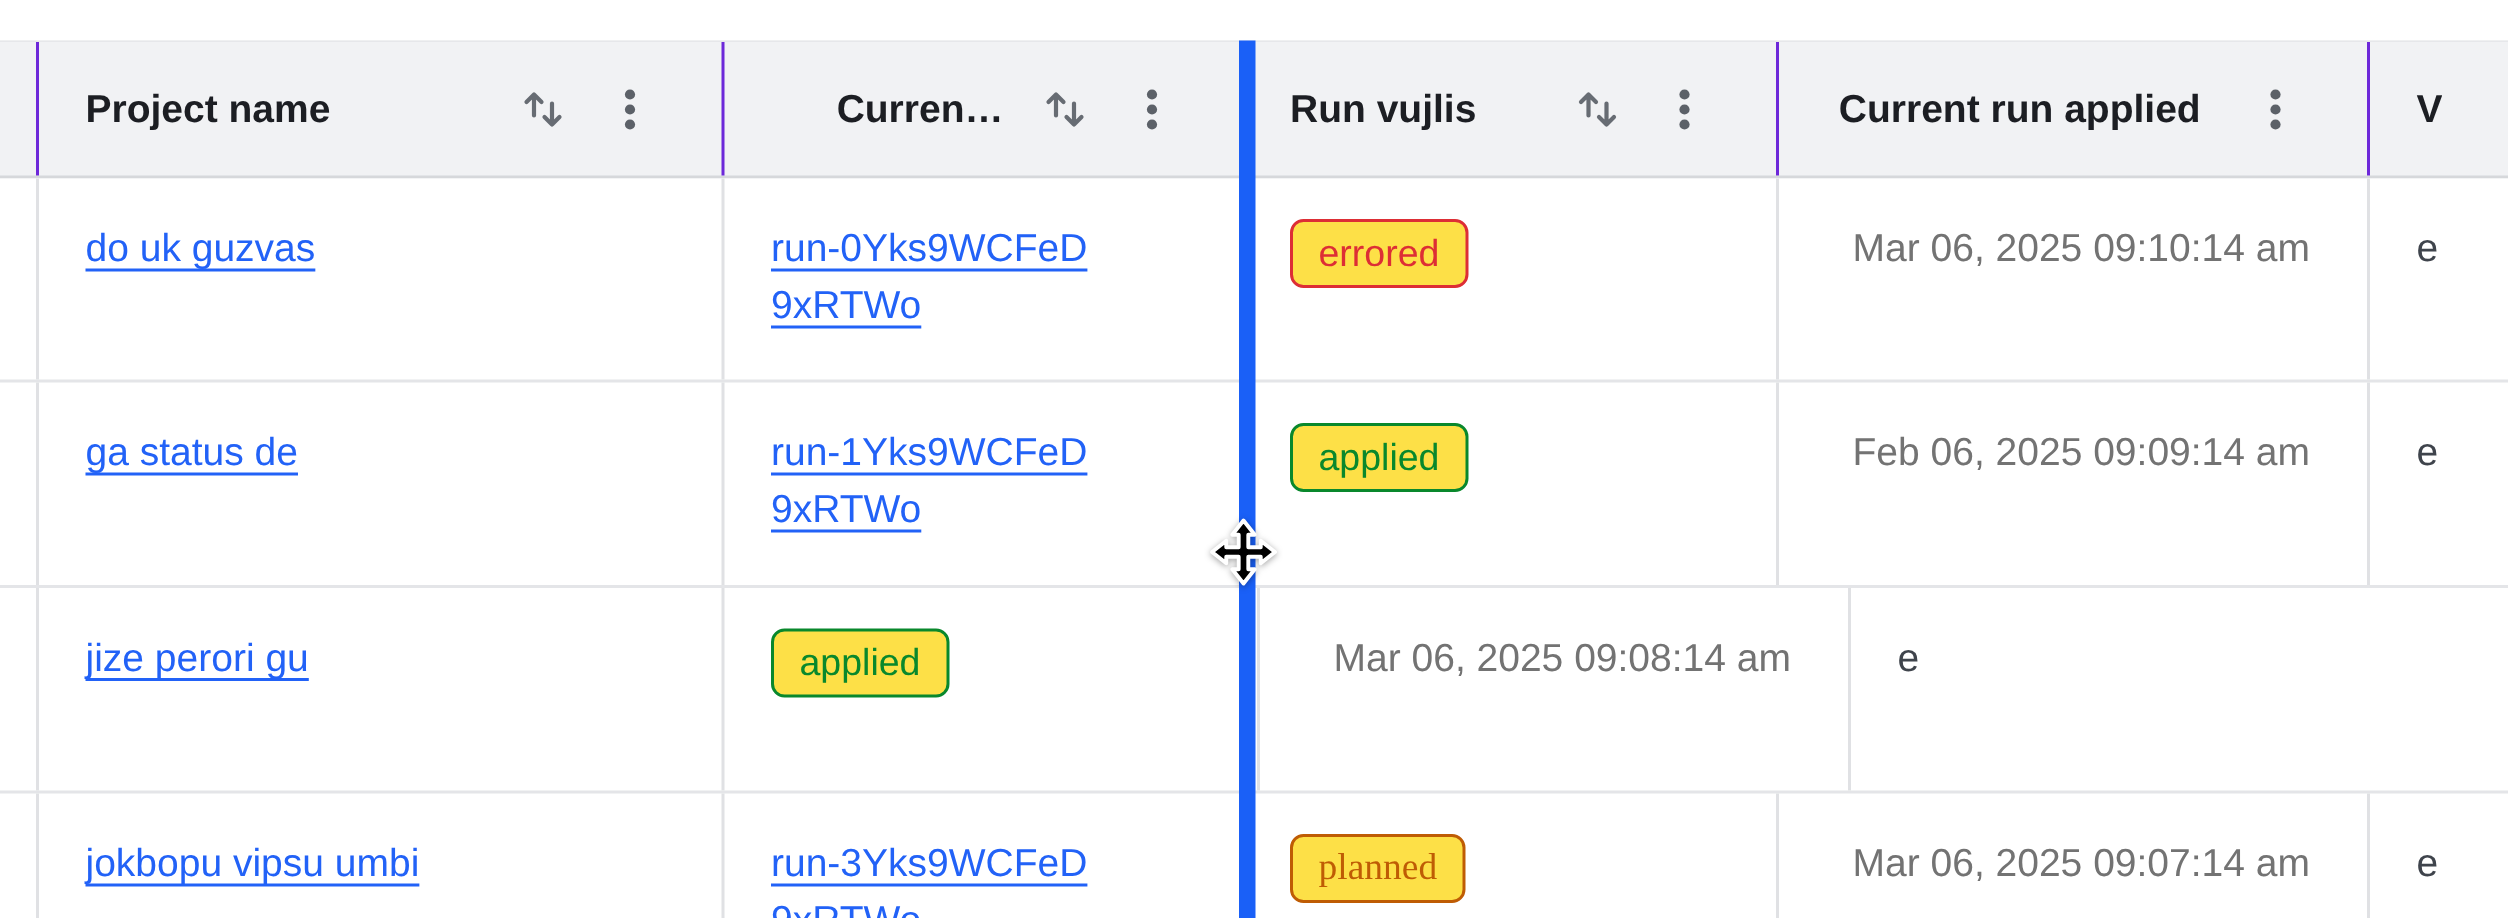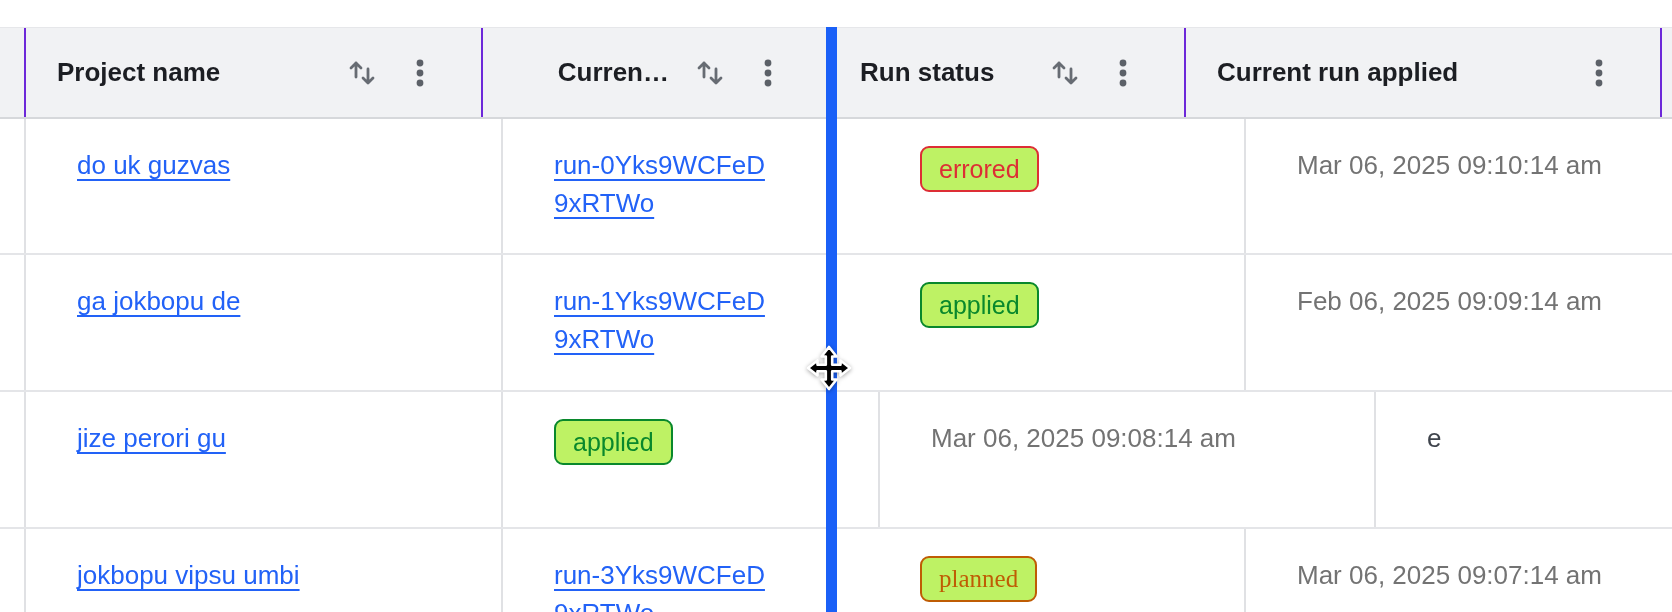--- a/index.html
+++ b/index.html
@@ -16,43 +16,43 @@
     display:flex;align-items:center;box-sizing:border-box;
     padding:0 44px 0 31px;gap:24px;
     border-right:2px solid #6d28d9;
     font-weight:700;color:#1c1e23;white-space:nowrap;overflow:hidden;
   }
   .hlabel{flex:1 1 auto;overflow:hidden;white-space:nowrap;}
   .c0{width:26px;flex:none;}
   .c1{width:457px;flex:none;}
   .c2{width:346px;flex:none;}
   .c3{width:357px;flex:none;}
-  .c4{width:476px;flex:none;}
+  .c4{width:394px;flex:none;text-align:center;}
   .c5{flex:1 1 auto;border-right:none !important;}
   .hcell.c0{padding:0;}
   .hcell.c2{border-right:none;text-align:right;}
   .tbody{background:#fff;}
-  .trow{display:flex;height:137px;border-bottom:2px solid #e4e5e8;box-sizing:border-box;gap:20px;}
+  .trow{display:flex;height:137px;border-bottom:2px solid #e4e5e8;box-sizing:border-box;}
   .trow.r1{height:136px;}
   .trow.r4{height:160px;border-bottom:none;}
   .tcell{
     box-sizing:border-box;padding:27px 20px 0 31px;
     border-right:2px solid #e0e1e4;overflow:hidden;
   }
   .tcell.c0{padding:0;}
   .tcell.c2{border-right:none;}
   a.plink, a.rlink{
     color:#2262f7;text-decoration:underline;text-underline-offset:5px;text-decoration-thickness:2px;
   }
   a.plink{white-space:nowrap;line-height:38px;}
   a.rlink{
     display:inline-block;max-width:218px;word-break:break-all;line-height:38px;
   }
   .badge{
-    display:inline-block;background:#bef264;border:2px solid;border-radius:9px;
+    display:inline-block;background:#fde047;border:2px solid;border-radius:9px;
     padding:4px 17px;font-size:25px;line-height:34px;white-space:nowrap;
   }
   .badge--errored{color:#dd2e35;border-color:#dd2e35;}
   .badge--applied{color:#09882c;border-color:#09882c;}
   .badge--planned{color:#bf5c04;border-color:#bf5c04;font-family:Liberation Serif, serif;}
   .timestamp{line-height:38px;white-space:nowrap;color:#737373;}
   .fragment{line-height:38px;color:#3f444c;}
   .icon-btn{flex:none;display:inline-flex;align-items:center;justify-content:center;width:34px;height:34px;cursor:pointer;}
   .resize-line{
     position:absolute;left:826px;top:27px;width:11px;height:585px;
@@ -99,21 +99,21 @@
         <span class="icon-btn">
           <svg width="34" height="34" viewBox="0 0 34 34" fill="#5c6168">
             <circle cx="17" cy="7" r="3.4"></circle>
               <circle cx="17" cy="17" r="3.4"></circle>
               <circle cx="17" cy="27" r="3.4"></circle>
           </svg>
         </span>
       </div>
 
       <div class="hcell c3">
-        <span class="hlabel">Run status</span>
+        <span class="hlabel">Run vujlis</span>
         <span class="icon-btn">
           <svg width="34" height="34" viewBox="0 0 34 34" fill="none" stroke="#676c73" stroke-width="2.8" stroke-linecap="round" stroke-linejoin="round">
             <path d="M11 21 V7 M6 12 L11 7 L16 12"></path>
             <path d="M23 13 V27 M18 22 L23 27 L28 22"></path>
           </svg>
         </span>
         <span class="icon-btn">
           <svg width="34" height="34" viewBox="0 0 34 34" fill="#5c6168">
             <circle cx="17" cy="7" r="3.4"></circle>
               <circle cx="17" cy="17" r="3.4"></circle>
@@ -155,21 +155,21 @@
           <span class="timestamp">Mar 06, 2025 09:10:14 am</span>
         </div>
         <div class="tcell c5">
           <span class="fragment">e</span>
         </div>
       </div>
 
       <div class="trow">
         <div class="tcell c0"></div>
         <div class="tcell c1">
-          <a class="plink" href="#">ga jokbopu de</a>
+          <a class="plink" href="#">ga status de</a>
         </div>
         <div class="tcell c2">
           <a class="rlink" href="#">run-1Yks9WCFeD9xRTWo</a>
         </div>
         <div class="tcell c3">
           <span class="badge badge--applied">applied</span>
         </div>
         <div class="tcell c4">
           <span class="timestamp">Feb 06, 2025 09:09:14 am</span>
         </div>

